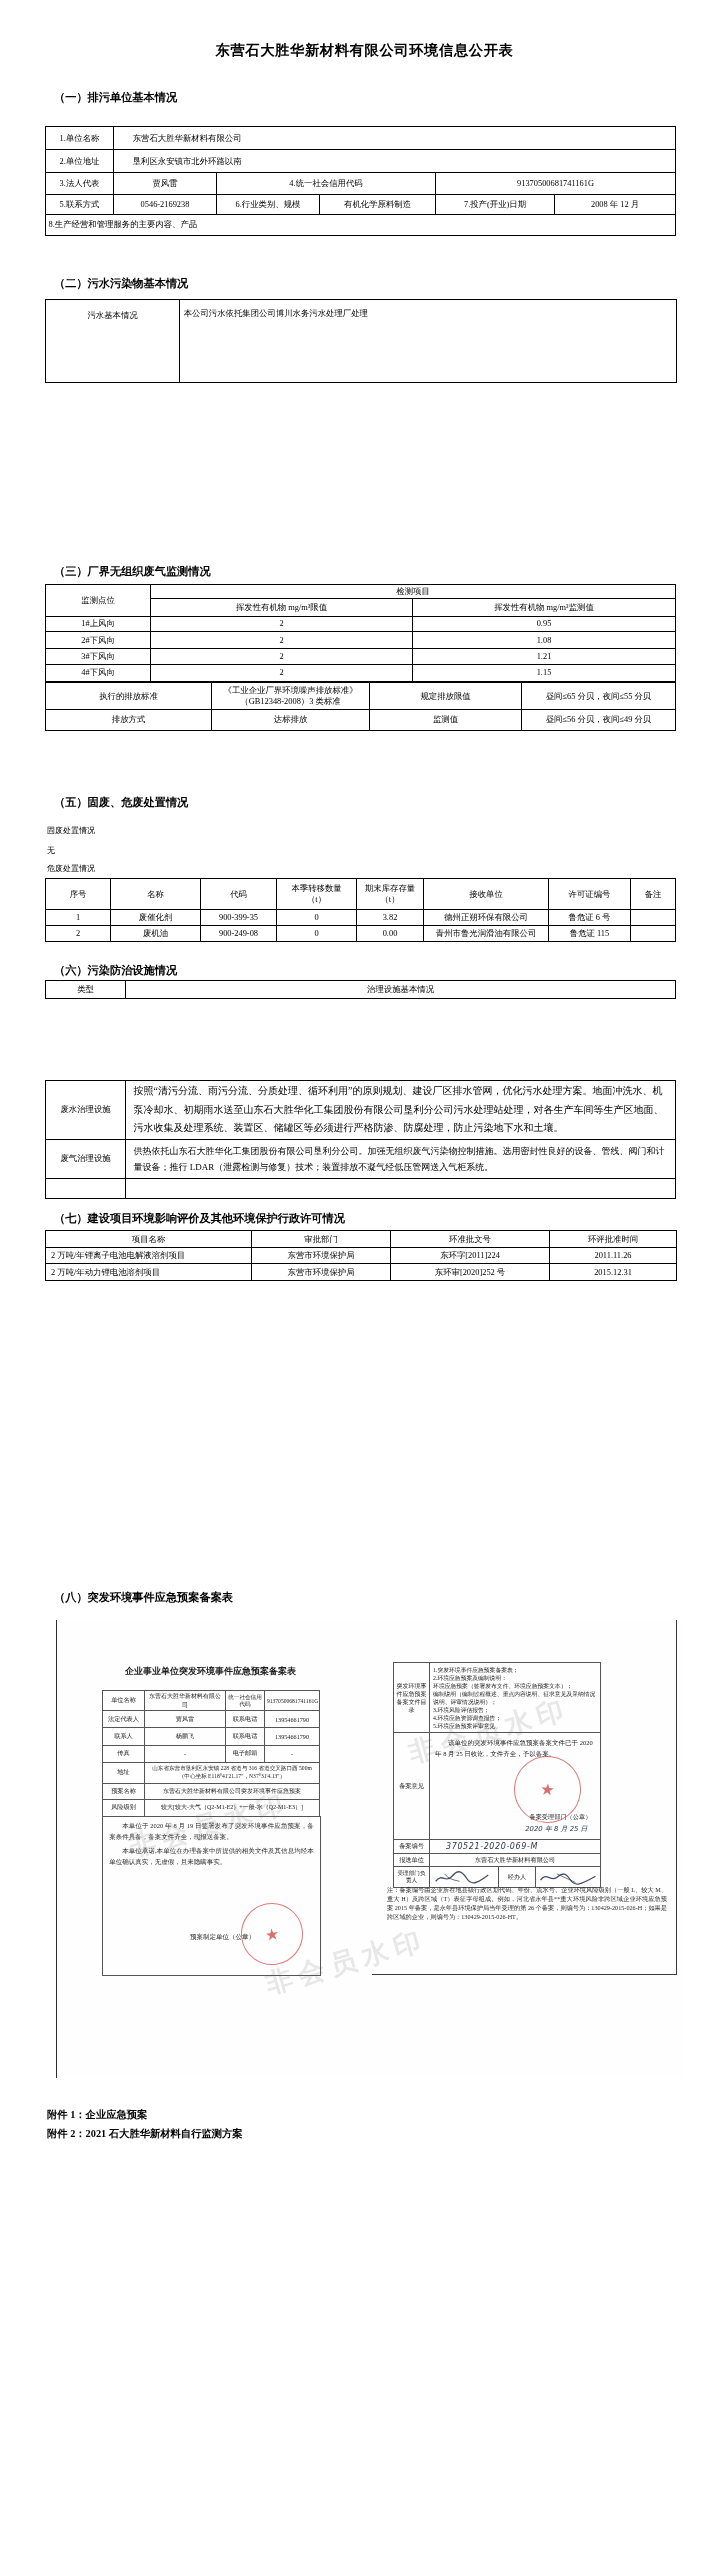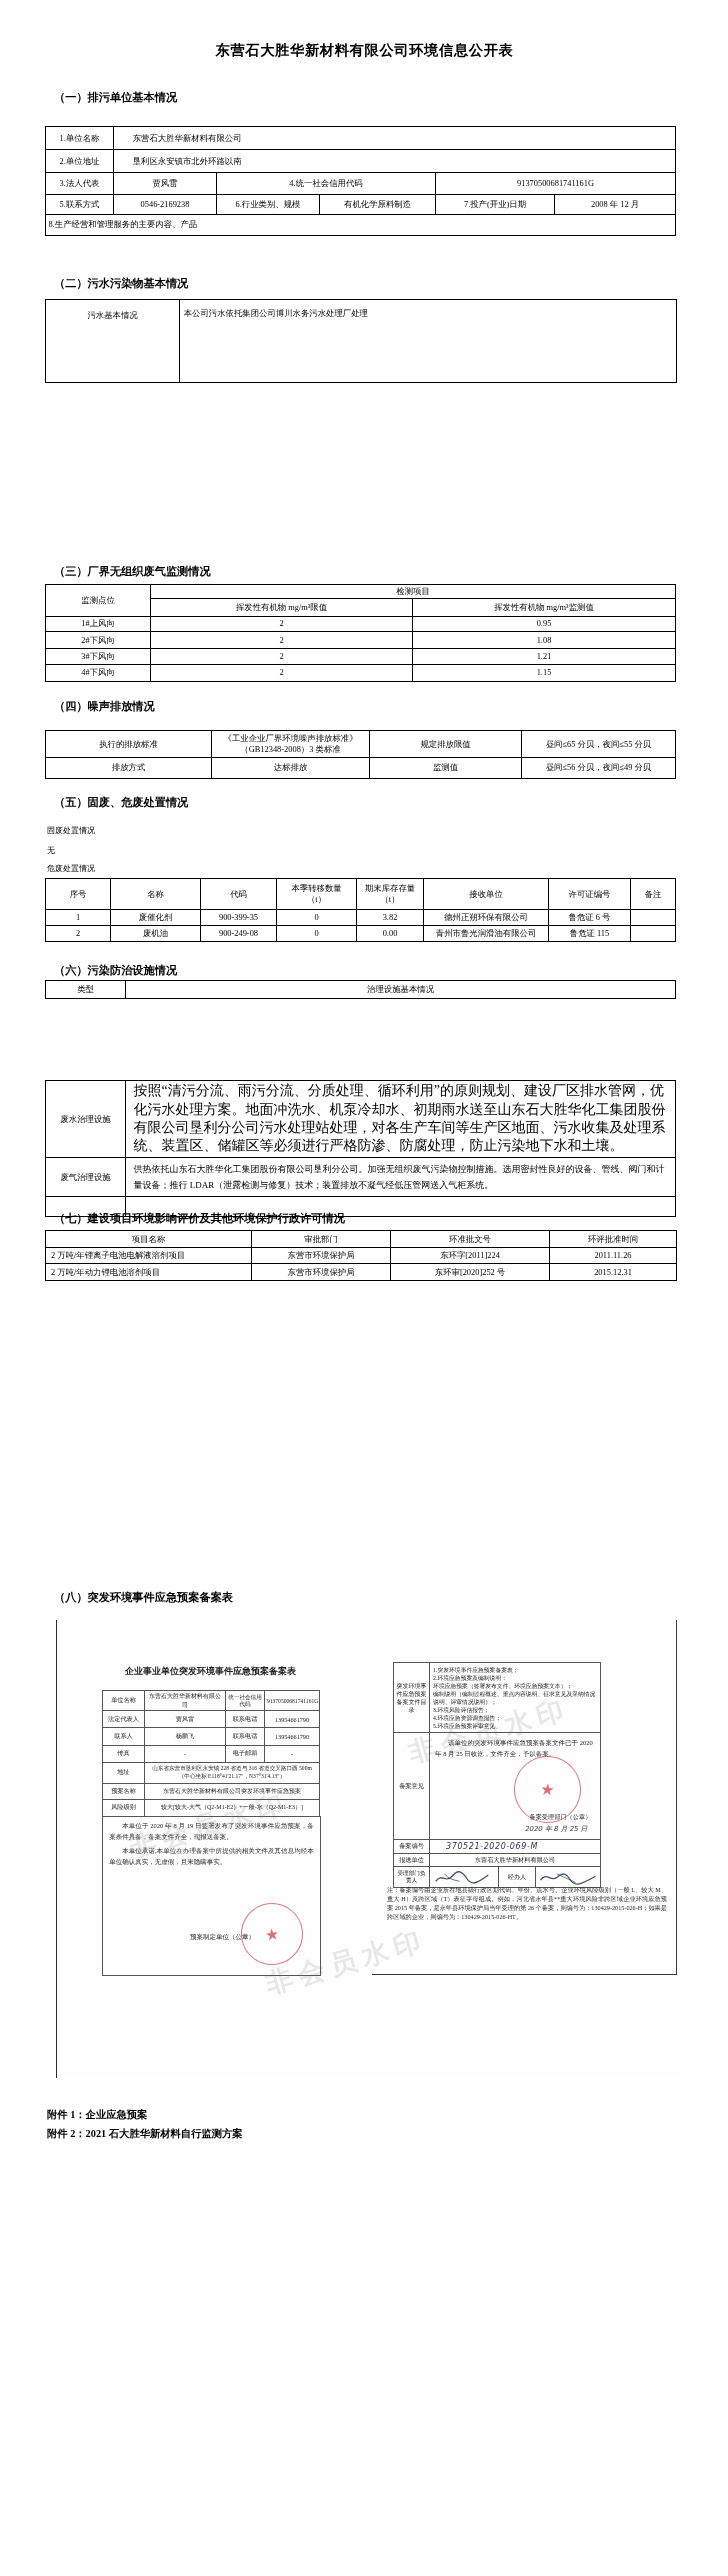--- a/index.html
+++ b/index.html
@@ -124,21 +124,21 @@
     </tr>
     <tr style="height:17px">
       <td>4#下风向</td>
       <td>2</td>
       <td>1.15</td>
     </tr>
   </tbody>
     </table>
 
   <div class="abs h" style="top:699px;">（四）噪声排放情况</div>
-  <table class="tbl" style="left:45px;top:730px;width:630px;padding-left:36px;">
+  <table class="tbl" style="left:45px;top:682px;width:630px;padding-left:36px;">
     <colgroup>
         <col style="width:166px">
         <col style="width:158px">
         <col style="width:152px">
         <col style="width:154px">
       </colgroup>
     <tbody>
         <tr style="height:27px">
       <td>执行的排放标准</td>
       <td style="line-height:11.2px">《工业企业厂界环境噪声排放标准》（GB12348-2008）3 类标准</td>
@@ -219,21 +219,21 @@
   </tbody>
     </table>
   <table class="tbl" style="left:45px;top:1080px;width:630px;">
     <colgroup>
         <col style="width:80px">
         <col style="width:550px">
       </colgroup>
     <tbody>
         <tr style="height:56px">
       <td>废水治理设施</td>
-      <td class="tleft" style="font-size:14px;line-height:18.4px;text-align:justify;padding:1.2px 7.5px">按照“清污分流、雨污分流、分质处理、循环利用”的原则规划、建设厂区排水管网，优化污水处理方案。地面冲洗水、机泵冷却水、初期雨水送至山东石大胜华化工集团股份有限公司垦利分公司污水处理站处理，对各生产车间等生产区地面、污水收集及处理系统、装置区、储罐区等必须进行严格防渗、防腐处理，防止污染地下水和土壤。</td>
+      <td class="tleft" style="font-size:10px;line-height:18.4px;text-align:justify;padding:1.2px 7.5px">按照“清污分流、雨污分流、分质处理、循环利用”的原则规划、建设厂区排水管网，优化污水处理方案。地面冲洗水、机泵冷却水、初期雨水送至山东石大胜华化工集团股份有限公司垦利分公司污水处理站处理，对各生产车间等生产区地面、污水收集及处理系统、装置区、储罐区等必须进行严格防渗、防腐处理，防止污染地下水和土壤。</td>
     </tr>
     <tr style="height:39px">
       <td>废气治理设施</td>
       <td class="tleft" style="font-size:9px;line-height:16px;text-align:justify;padding:1.2px 7.5px">供热依托山东石大胜华化工集团股份有限公司垦利分公司。加强无组织废气污染物控制措施。选用密封性良好的设备、管线、阀门和计量设备；推行 LDAR（泄露检测与修复）技术；装置排放不凝气经低压管网送入气柜系统。</td>
     </tr>
     <tr style="height:20px">
       <td></td>
       <td></td>
     </tr>
   </tbody>

